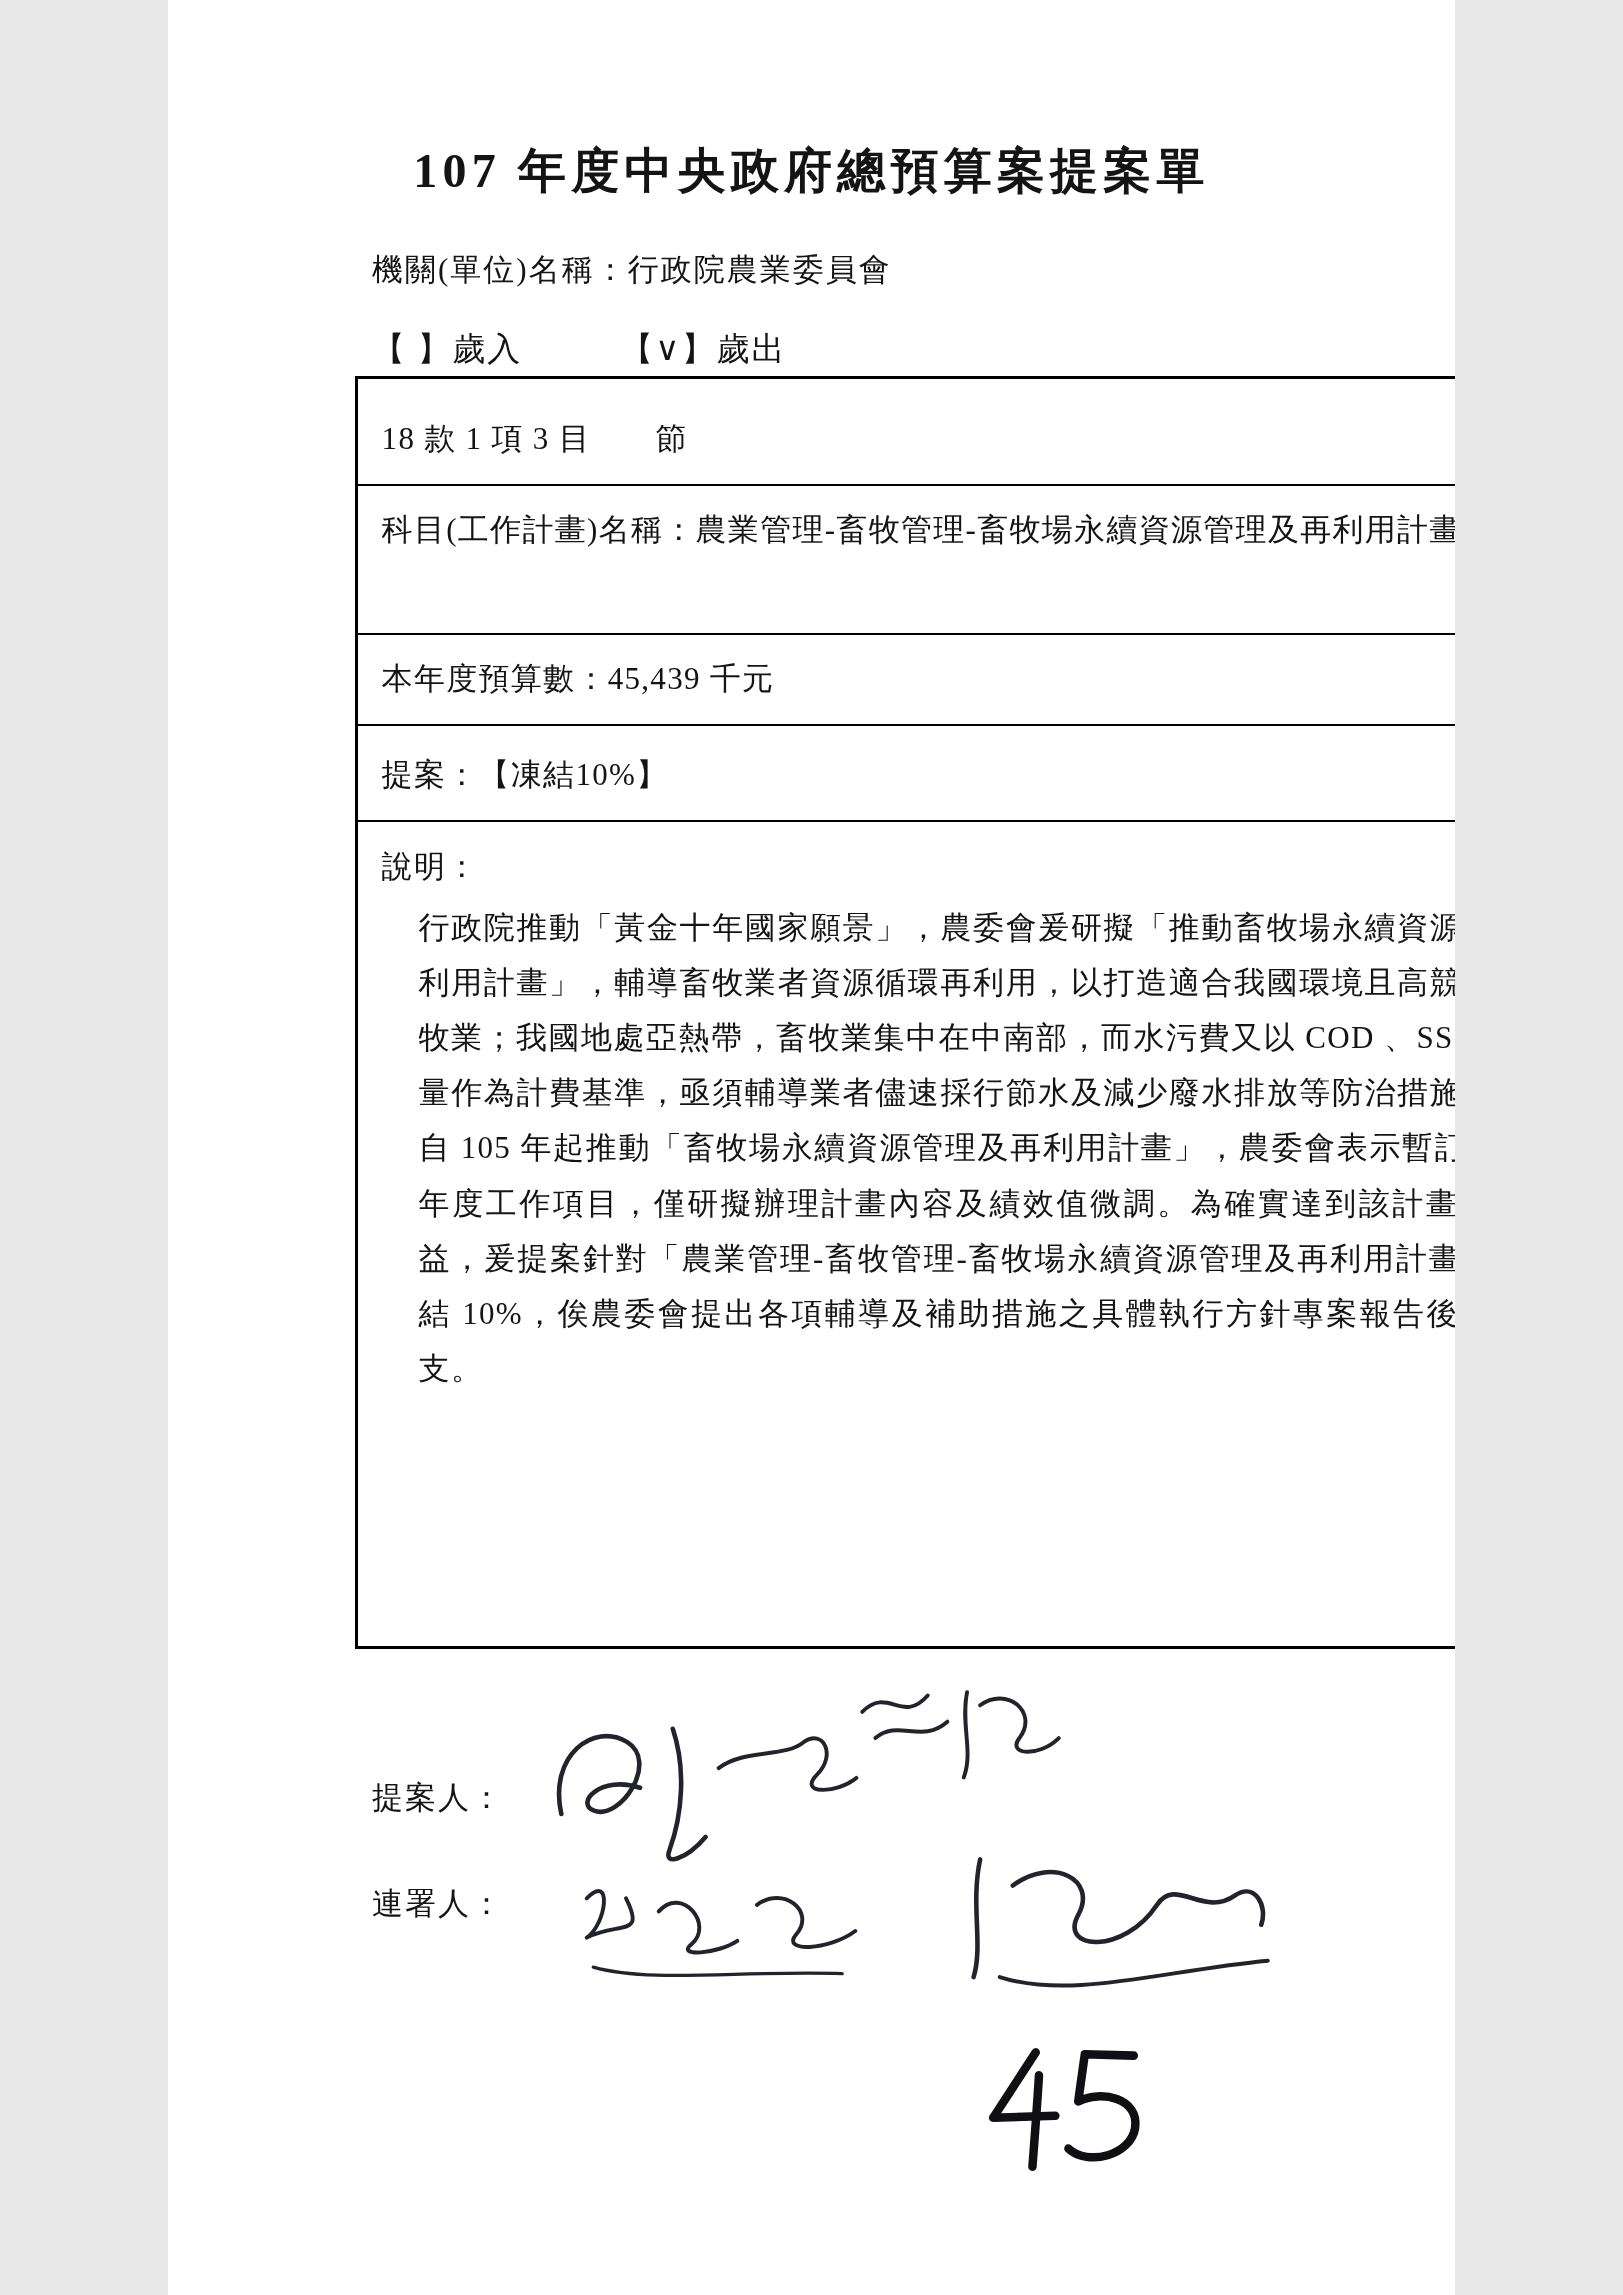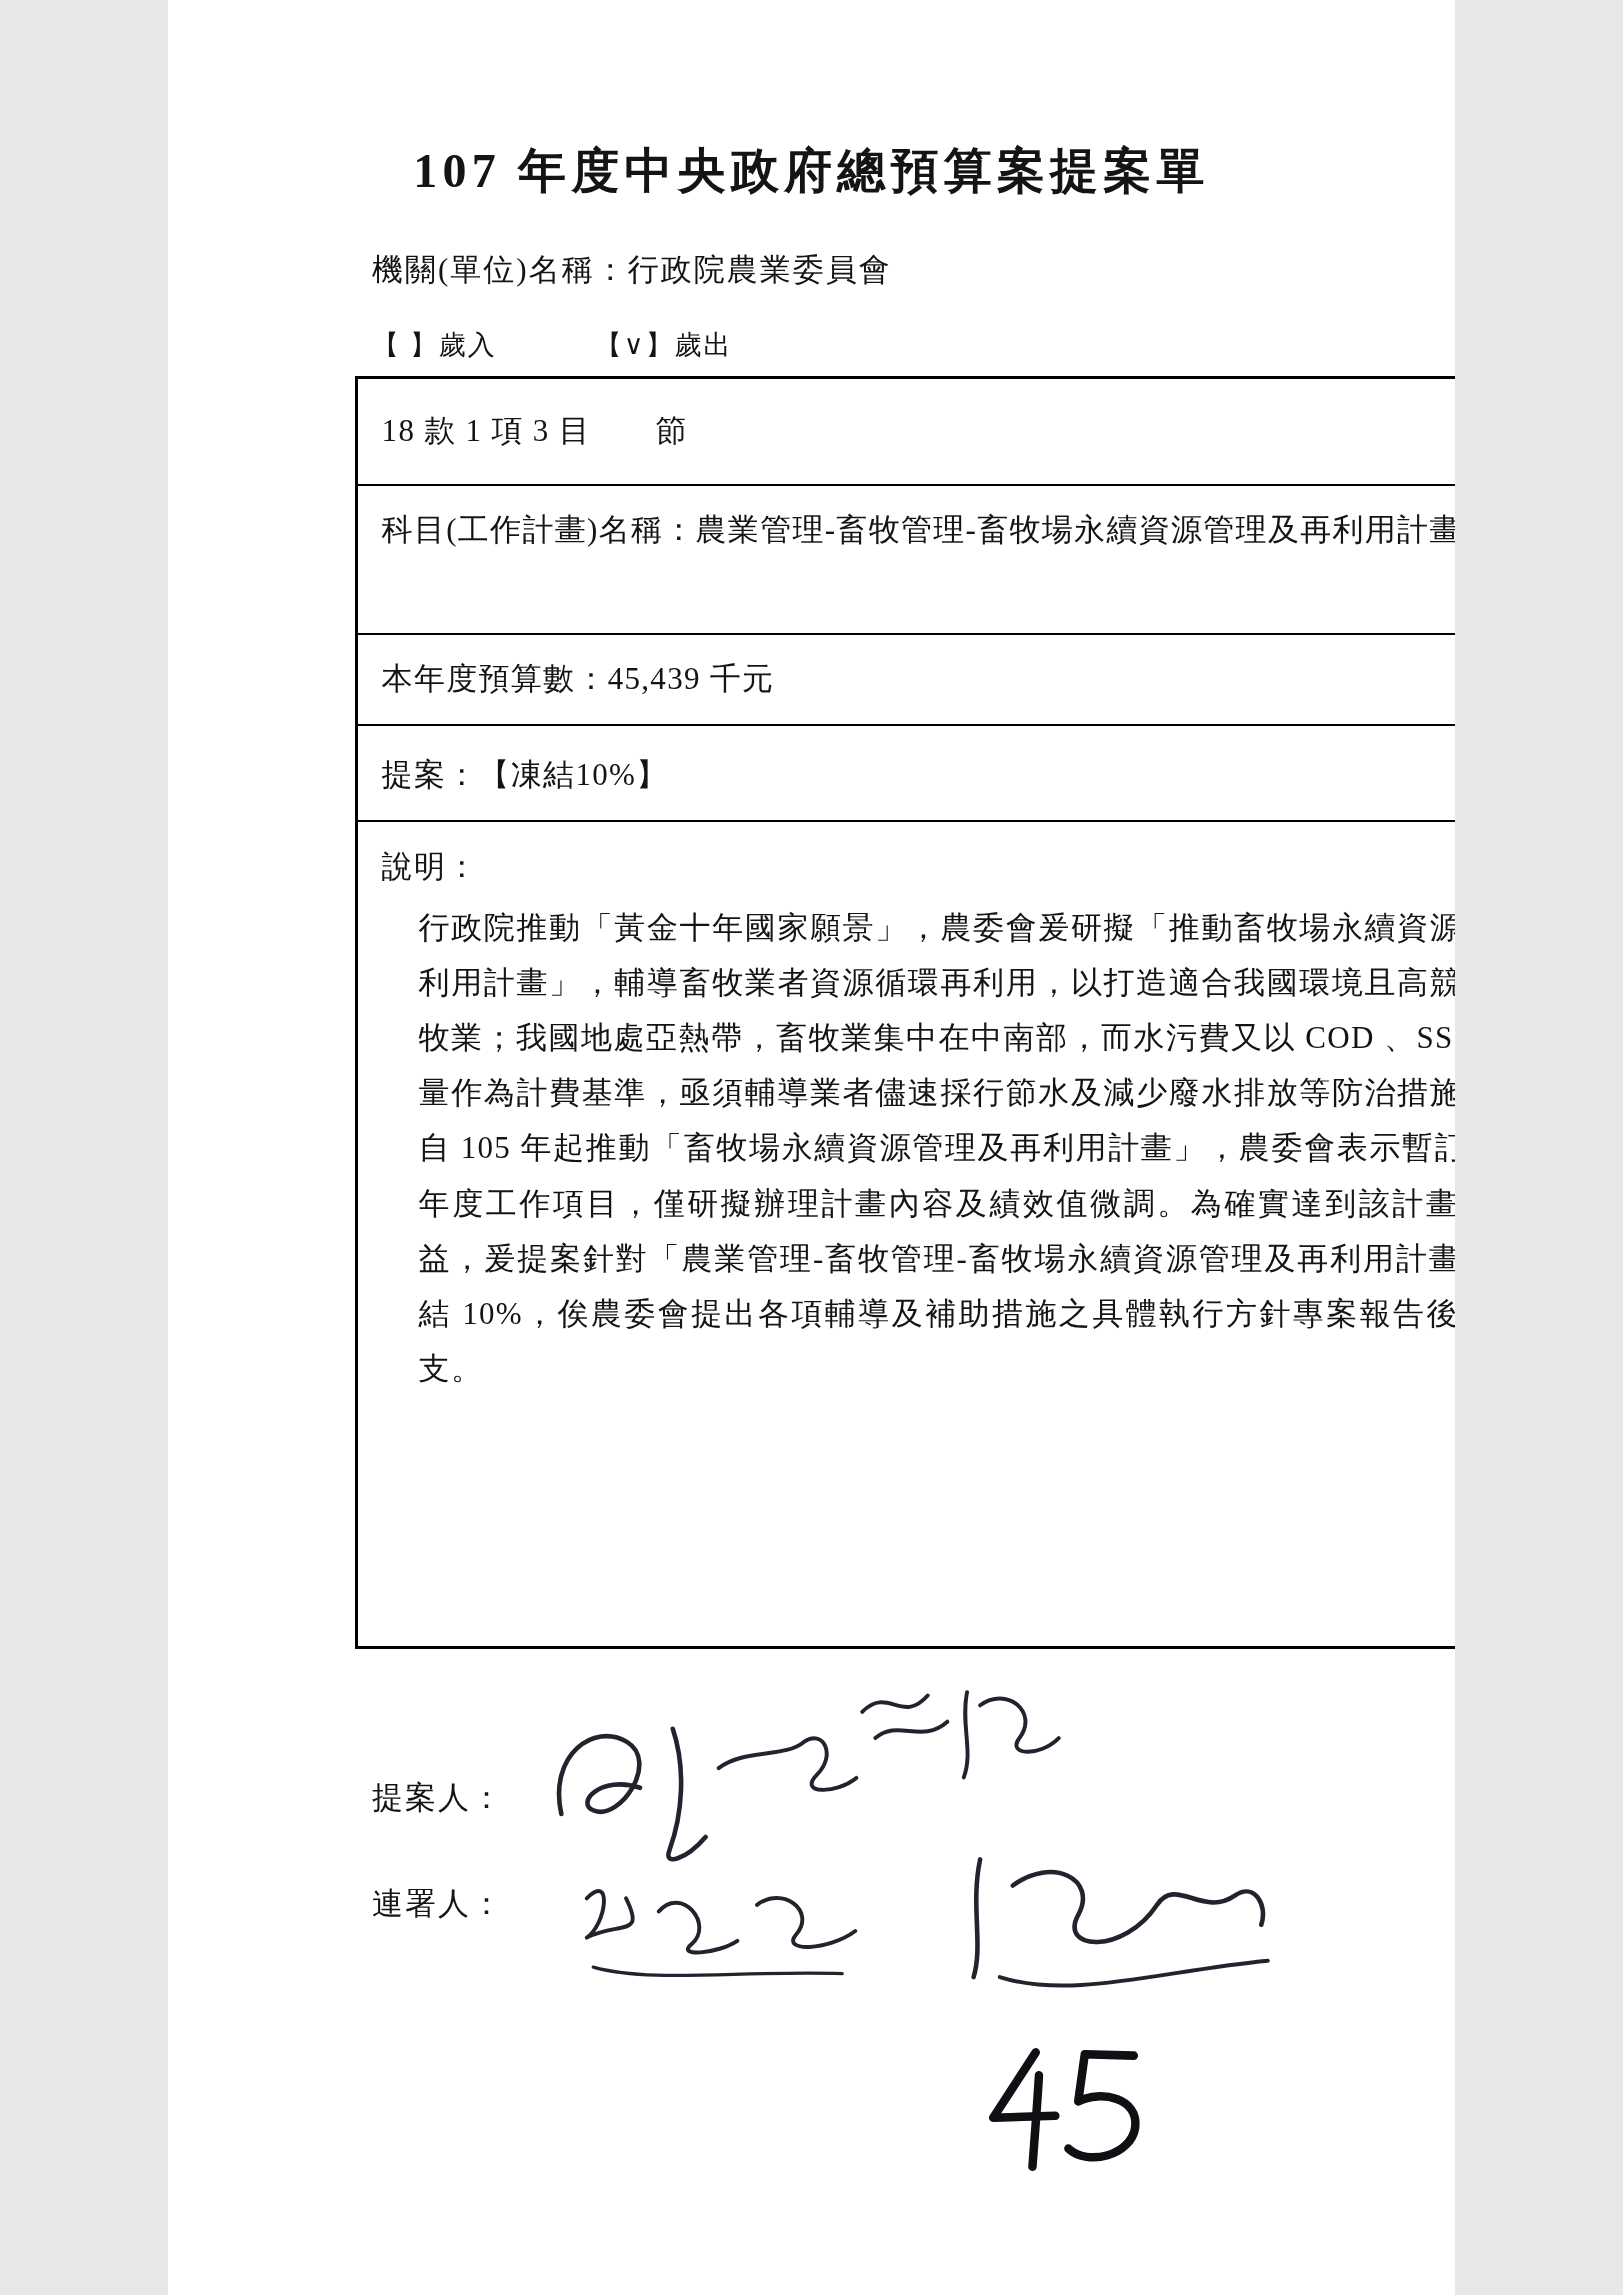--- a/index.html
+++ b/index.html
@@ -16,39 +16,39 @@
     position:absolute; top:139px; left:0; width:100%;
     text-align:center;
     font-size:48px; font-weight:700; letter-spacing:5.2px;
   }
   .agency-line {
     position:absolute; top:249px; left:204px;
     font-size:31px; letter-spacing:2px;
   }
   .rev-exp-line {
     position:absolute; top:327px; left:204px;
-    font-size:27px; letter-spacing:2px;
+    font-size:33px; letter-spacing:2px;
     display:flex; gap:98px;
   }
   .doc-table {
     position:absolute; top:376px; left:187px;
     width:1268px;
     border:3.3px solid #000;
     box-sizing:border-box;
     background:#fff;
   }
   .t-row {
     box-sizing:border-box;
     font-size:31px;
     padding:18.3px 23.6px;
     letter-spacing:1.3px;
     line-height:1.7;
   }
   .t-row + .t-row { border-top:2.6px solid #000; }
-  .row-item    { min-height:105px; display:flex; align-items:center;font-family:Liberation Serif, serif; }
+  .row-item    { min-height:105px; display:flex; align-items:flex-end;font-family:Liberation Serif, serif; }
   .row-subject { min-height:149px; }
   .row-budget  { min-height:88px; display:flex; align-items:flex-end; }
   .row-prop    { min-height:96px; display:flex; align-items:flex-end; }
   .row-expl    { min-height:826px; }
   .expl-label { display:block; }
   .expl-body {
     margin:6.5px 0 0 37px;
     padding-right:3.9px;
     text-align:justify;
     line-height:1.78;

